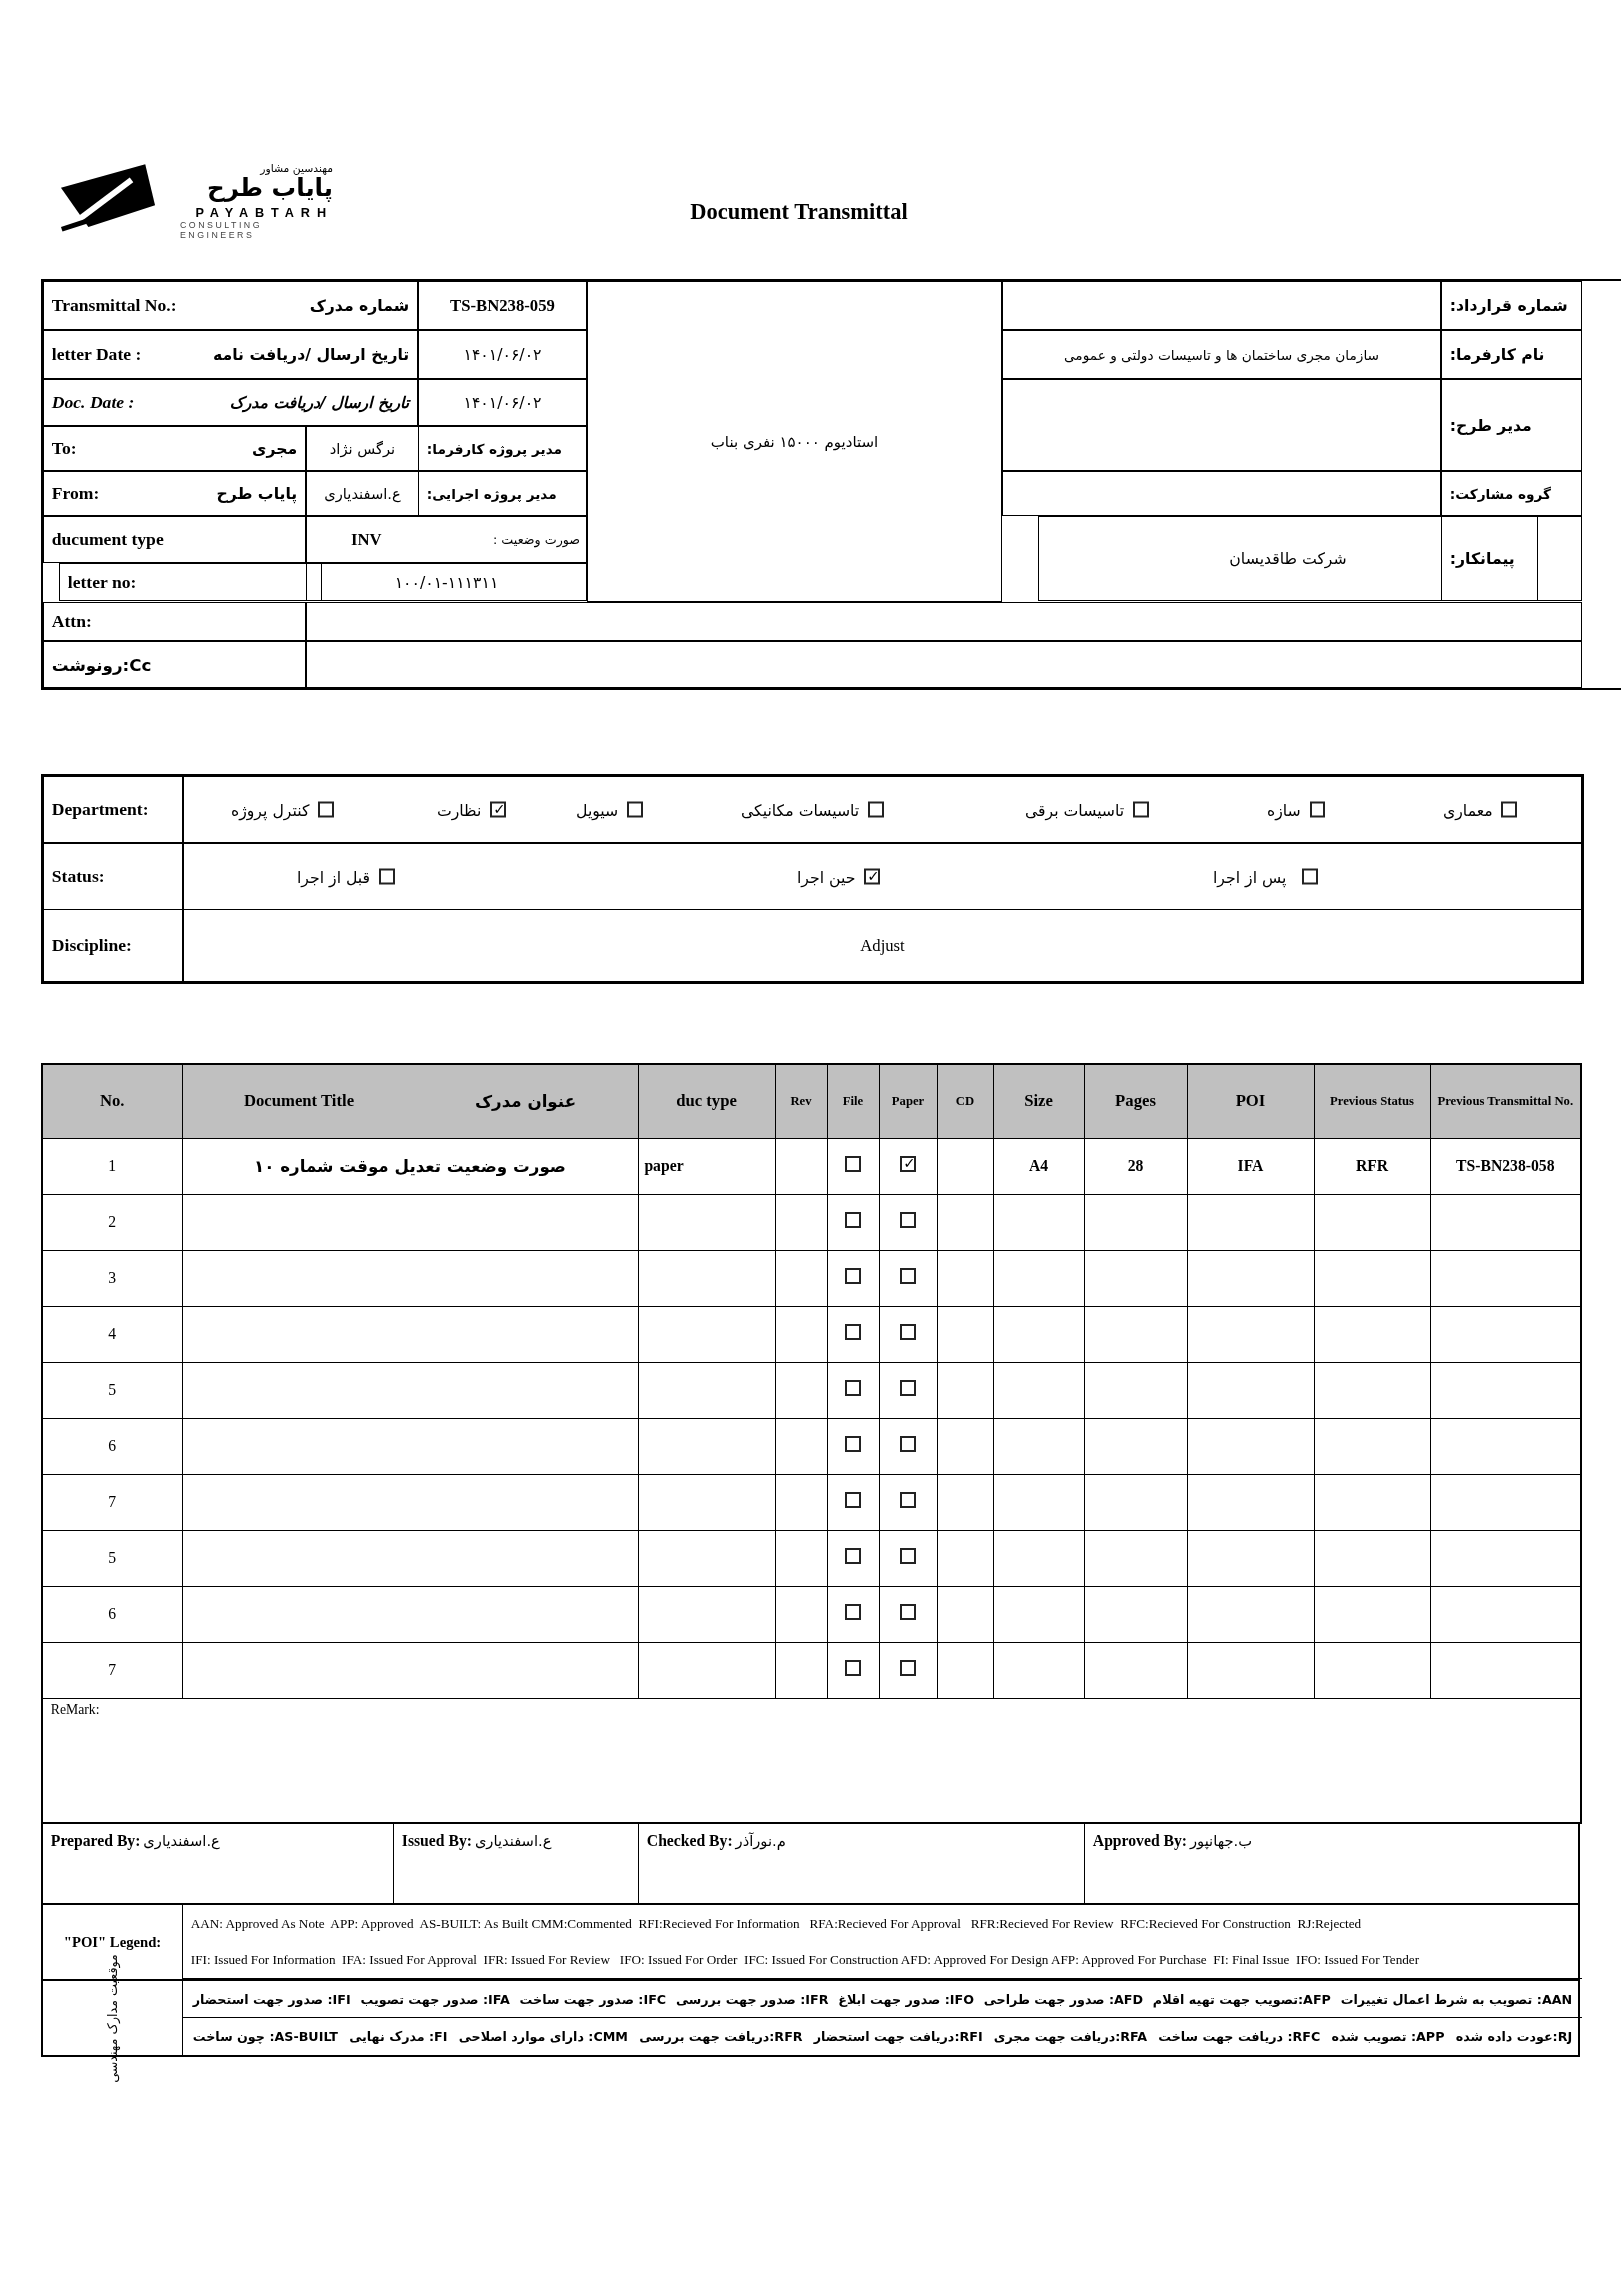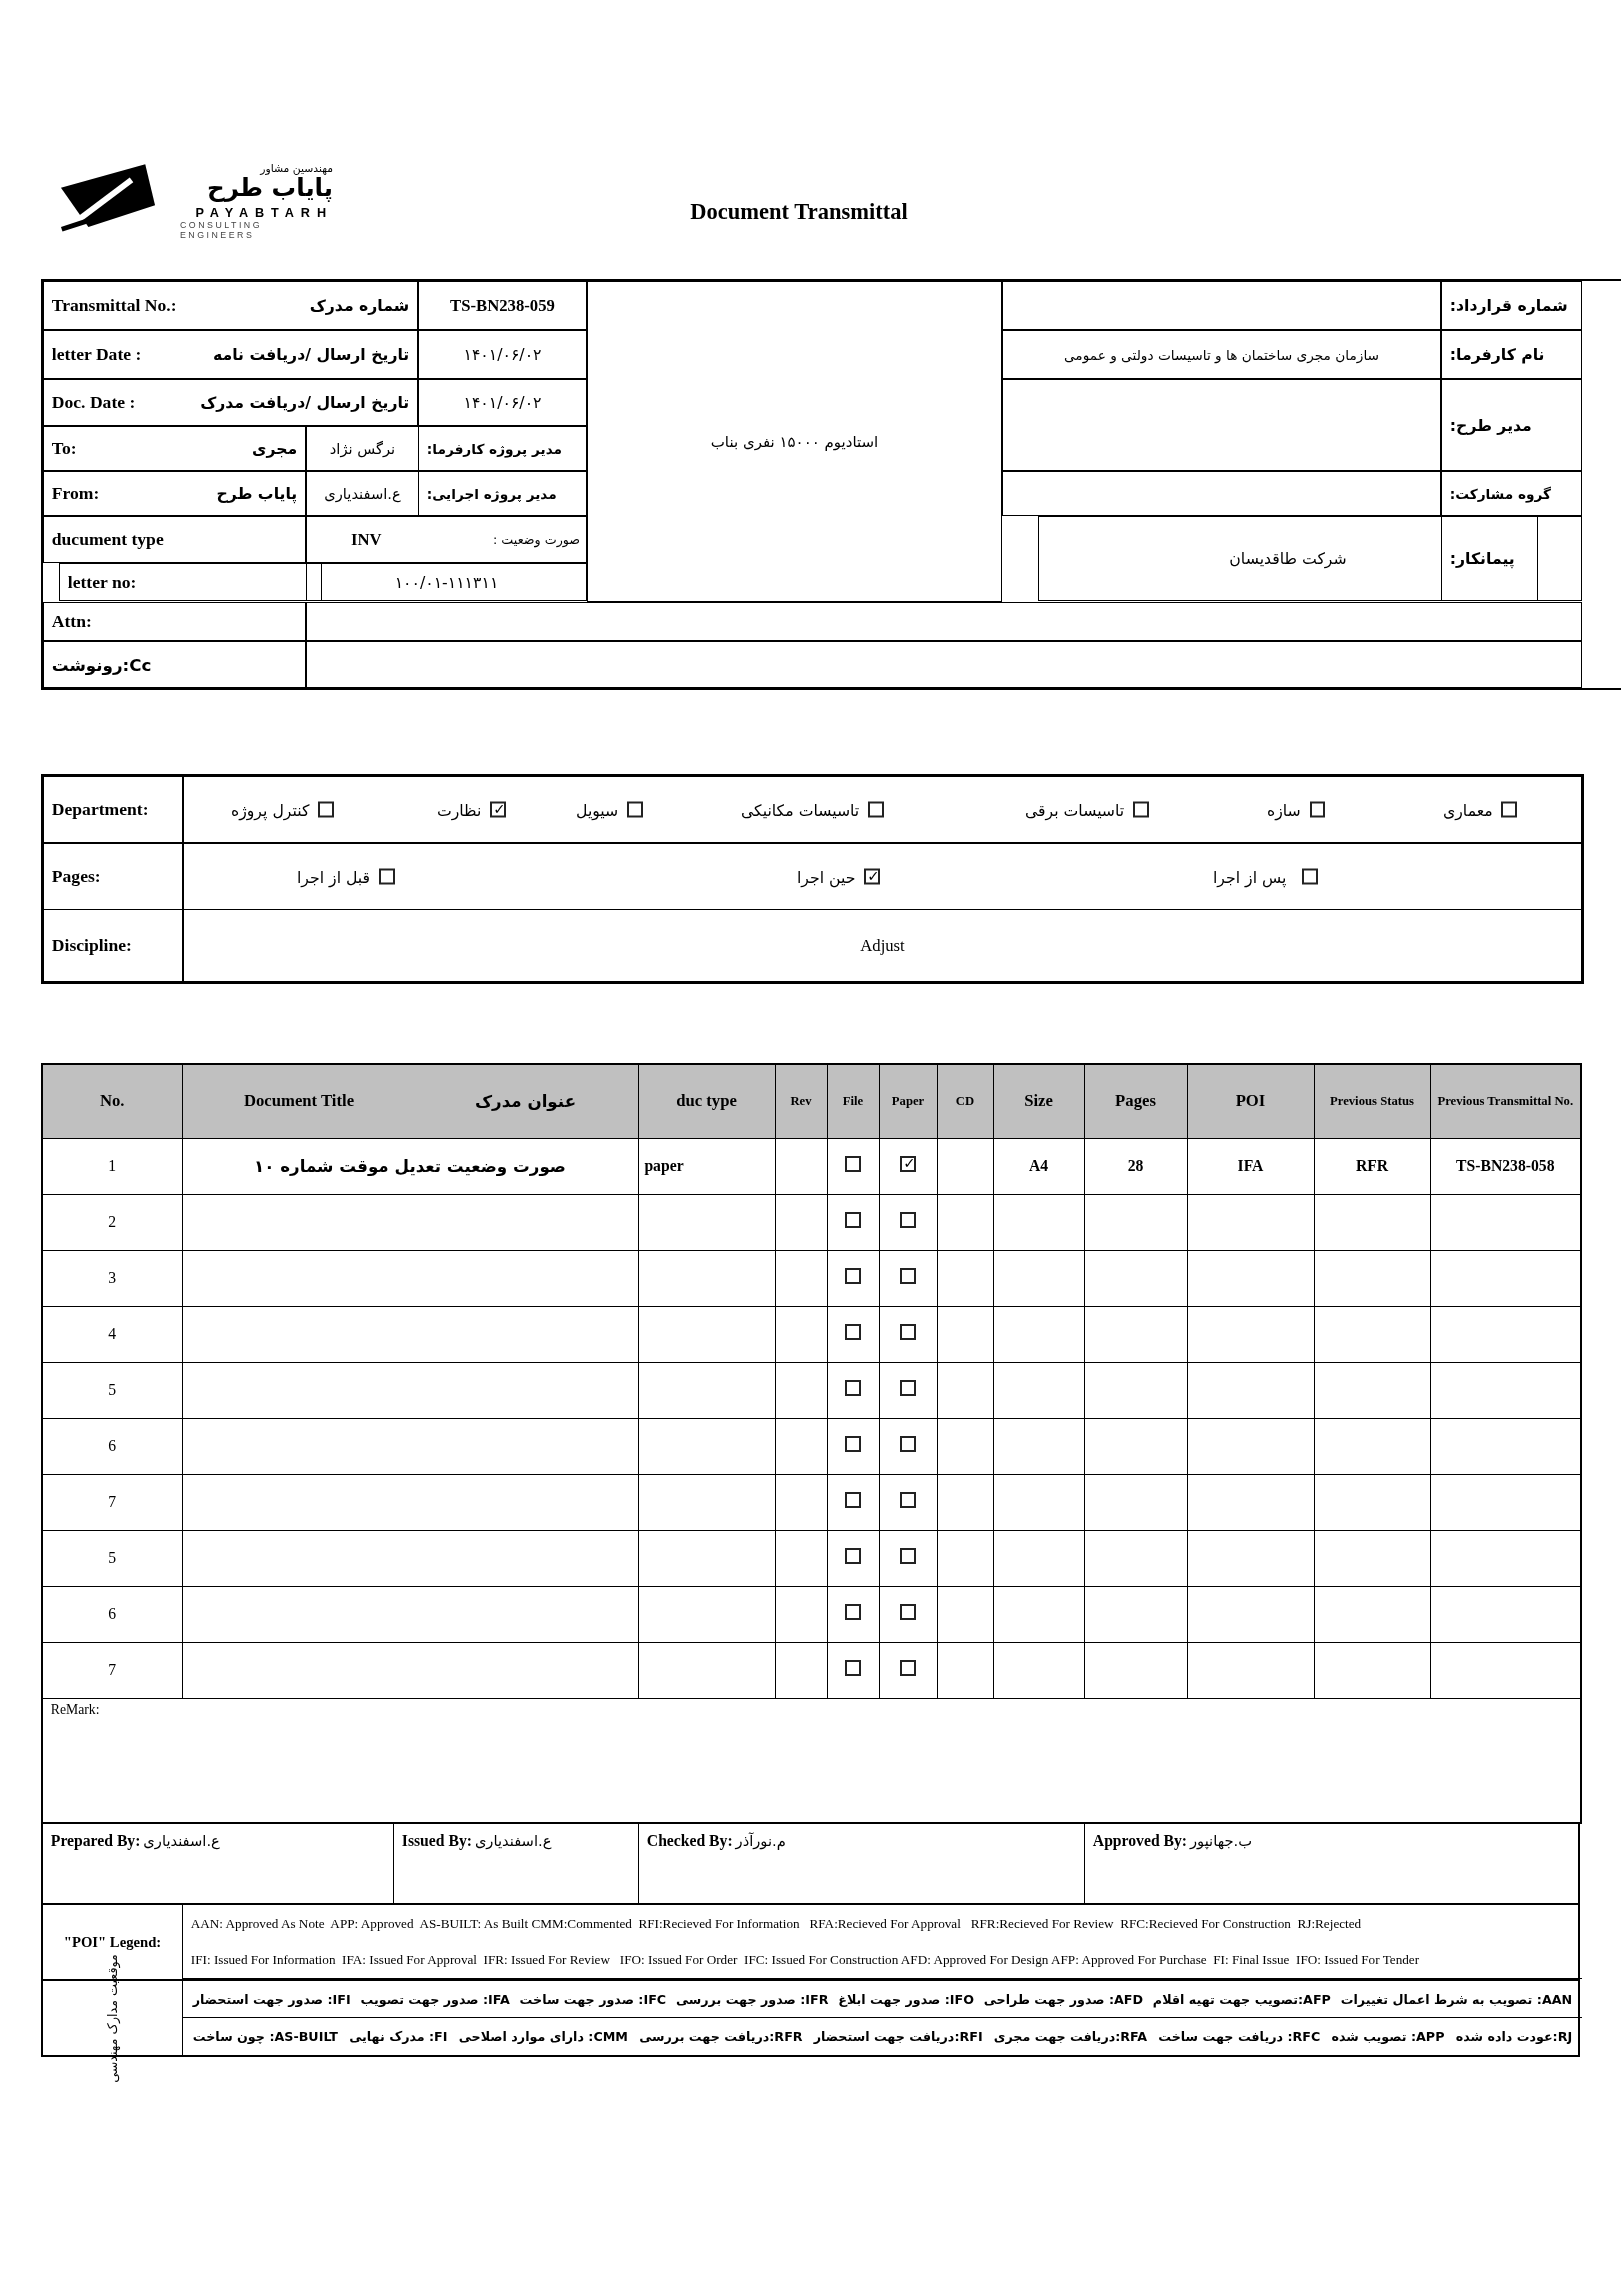--- a/index.html
+++ b/index.html
@@ -111,21 +111,21 @@
       <span class="lbl-fa fa rtl">شماره مدرک</span>
     </div>
     <div class="cell center b" style="left:375px;top:0;width:169px;height:49px;font-size:16.7px;">TS-BN238-059</div>
 
     <div class="cell pad" style="left:0;top:49px;width:375px;height:49px;justify-content:space-between;">
       <span class="lbl-en">letter Date :</span>
       <span class="lbl-fa fa rtl">تاریخ ارسال /دریافت نامه</span>
     </div>
     <div class="cell center val fa ltr" style="left:375px;top:49px;width:169px;height:49px;">۱۴۰۱/۰۶/۰۲</div>
 
-    <div class="cell pad" style="left:0;top:98px;width:375px;height:47px;justify-content:space-between;">
+    <div class="cell pad" style="left:0;top:98px;width:375px;height:47px;justify-content:space-between;font-style:italic;">
       <span class="lbl-en">Doc. Date :</span>
       <span class="lbl-fa fa rtl">تاریخ ارسال /دریافت مدرک</span>
     </div>
     <div class="cell center val fa ltr" style="left:375px;top:98px;width:169px;height:47px;">۱۴۰۱/۰۶/۰۲</div>
 
     <div class="cell pad" style="left:0;top:145px;width:263px;height:45px;justify-content:space-between;">
       <span class="lbl-en">To:</span>
       <span class="lbl-fa fa rtl">مجری</span>
     </div>
     <div class="cell center val fa rtl" style="left:263px;top:145px;width:113px;height:45px;font-size:14.7px;">نرگس نژاد</div>
@@ -205,21 +205,21 @@
       <span class="chk-item" style="left:1083px;">
         <span class="t fa rtl">سازه</span>
         <span class="cb"></span>
       </span>
       <span class="chk-item" style="left:1259px;">
         <span class="t fa rtl">معماری</span>
         <span class="cb"></span>
       </span>
     </div>
 
-    <div class="cell pad lbl-en" style="left:0;top:67px;width:140px;height:67px;">Pages:</div>
+    <div class="cell pad lbl-en" style="left:0;top:67px;width:140px;height:67px;">Status:</div>
     <div class="cell" style="left:140px;top:67px;width:1399px;height:67px;">
       <span class="chk-item" style="left:113px;">
         <span class="t fa rtl">قبل از اجرا</span>
         <span class="cb"></span>
       </span>
       <span class="chk-item" style="left:613px;">
         <span class="t fa rtl">حین اجرا</span>
         <span class="cb checked"></span>
       </span>
       <span class="chk-item" style="left:1029px;gap:16px;">

